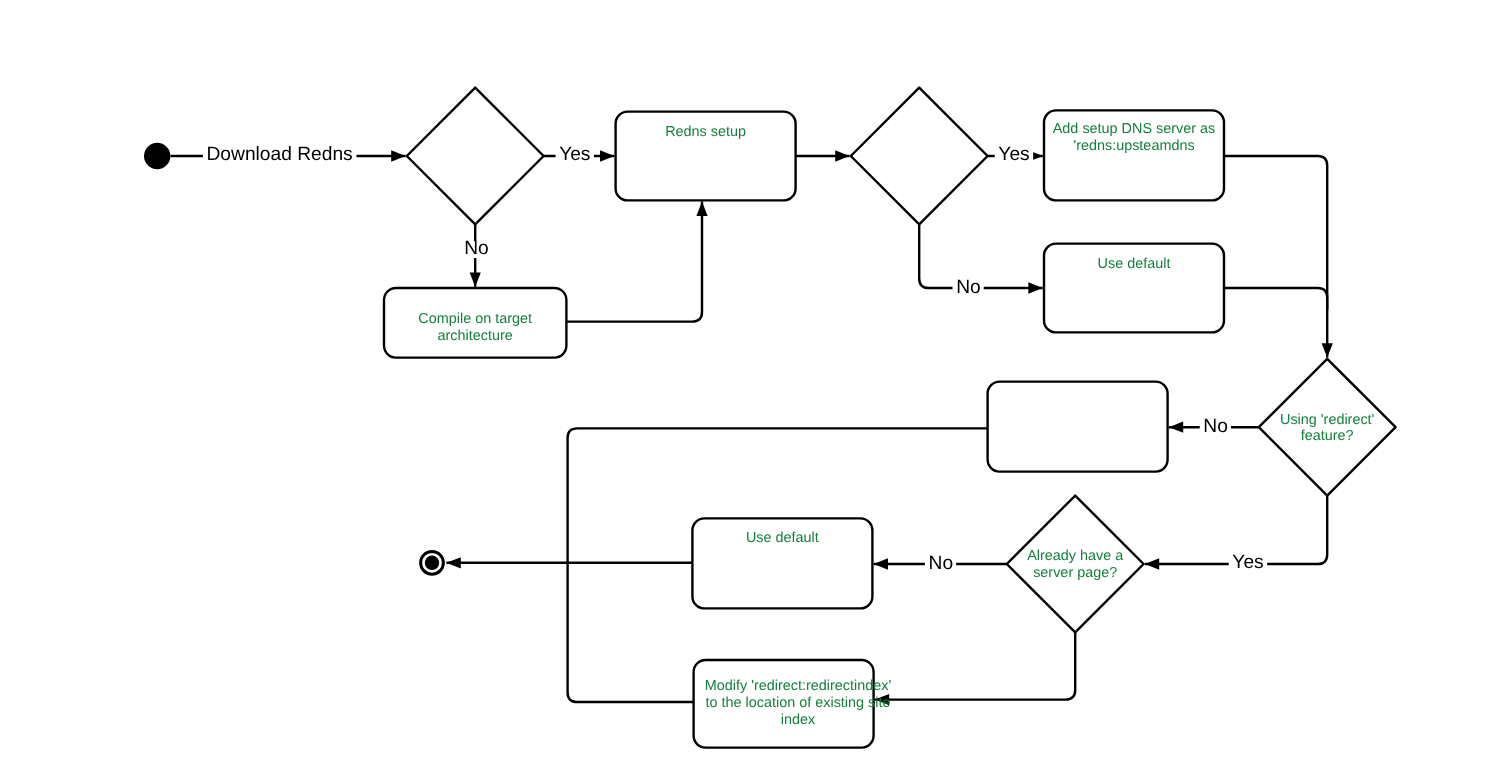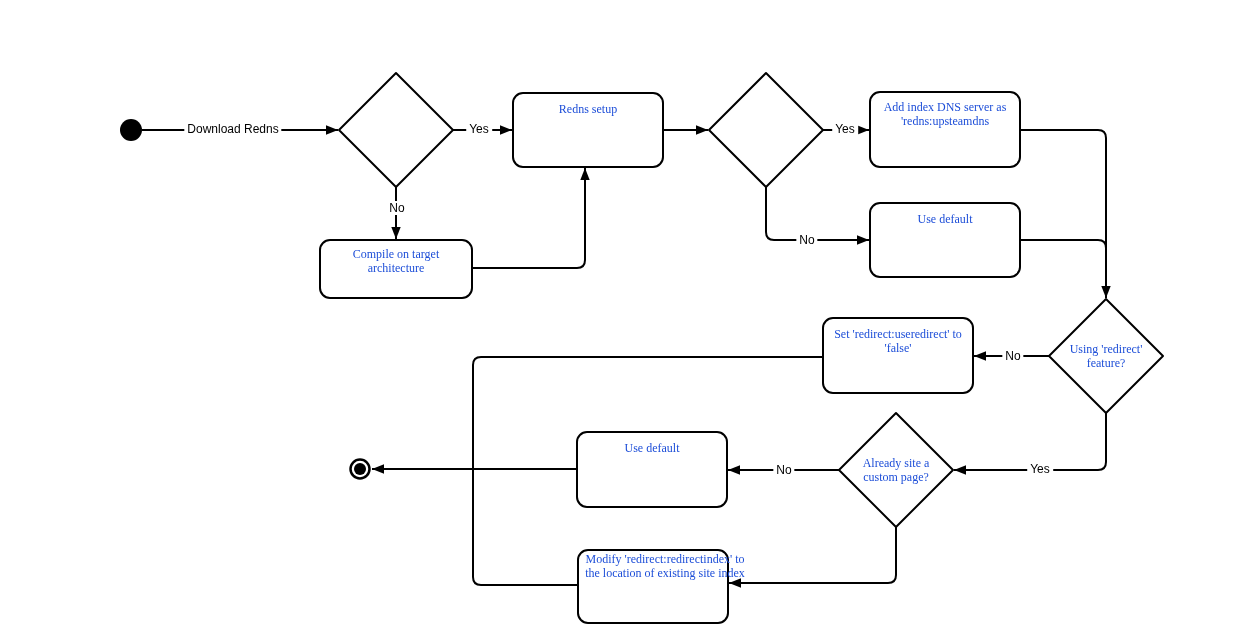--- a/index.html
+++ b/index.html
@@ -17,45 +17,44 @@
   }
   .canvas svg {
     position: absolute;
     left: 0;
     top: 0;
   }
   .node-label {
     position: absolute;
     box-sizing: border-box;
     text-align: center;
-    color: #1d4ed8;
+    color: #15803d;
     font-size: 12px;
     line-height: 14px;
     pointer-events: none;
-    font-family: Liberation Serif, serif;
   }
   .box-label {
     padding: 9px 5px 0 5px;
   }
   .diamond-label {
     display: flex;
     align-items: center;
     justify-content: center;
     transform: translate(-50%, -50%);
   }
   .small-text {
     font-size: 10px;
     line-height: 12px;
   }
   .edge-label {
     position: absolute;
     transform: translate(-50%, -50%);
     background: #ffffff;
     color: #000000;
-    font-size: 12px;
+    font-size: 16px;
     line-height: 14px;
     padding: 0 3px;
     white-space: nowrap;
     pointer-events: none;
   }
 </style>
 </head>
 <body>
 
 <div class="canvas">
@@ -101,36 +100,35 @@
     <rect x="577" y="432" width="150" height="75" rx="10" fill="#ffffff" stroke="#000000" stroke-width="2"></rect>
     <rect x="578" y="550" width="150" height="73" rx="10" fill="#ffffff" stroke="#000000" stroke-width="2"></rect>
 
     <circle cx="360" cy="469" r="9.5" fill="#ffffff" stroke="#000000" stroke-width="2.5"></circle>
     <circle cx="360" cy="469" r="6" fill="#000000"></circle>
   </svg>
 
 
   <div class="node-label box-label" style="left:513px; top:93px; width:150px;">Redns setup</div>
 
-  <div class="node-label box-label" style="left:320px; top:240px; width:152px; padding-top:7px;">Compile on target architecture</div>
+  <div class="node-label box-label" style="left:320px; top:240px; width:152px; padding-top:18px;">Compile on target architecture</div>
 
 
-  <div class="node-label box-label" style="left:870px; top:92px; width:150px; padding-top:8px;">Add index DNS server as 'redns:upsteamdns</div>
+  <div class="node-label box-label" style="left:870px; top:92px; width:150px; padding-top:8px;">Add setup DNS server as 'redns:upsteamdns</div>
 
   <div class="node-label box-label" style="left:870px; top:203px; width:150px;">Use default</div>
 
   <div class="node-label diamond-label" style="left:1106px; top:356px; width:104px; height:90px;">Using 'redirect' feature?</div>
 
-  <div class="node-label box-label" style="left:823px; top:318px; width:150px;">Set 'redirect:useredirect' to 'false'</div>
 
-  <div class="node-label diamond-label" style="left:896px; top:470px; width:104px; height:90px;">Already site a custom page?</div>
+  <div class="node-label diamond-label" style="left:896px; top:470px; width:104px; height:90px;">Already have a server page?</div>
 
   <div class="node-label box-label" style="left:577px; top:432px; width:150px;">Use default</div>
 
-  <div class="node-label box-label" style="left:578px; top:550px; width:174px; padding-top:2px;">Modify 'redirect:redirectindex' to the location of existing site index</div>
+  <div class="node-label box-label" style="left:578px; top:550px; width:174px; padding-top:14px;">Modify 'redirect:redirectindex' to the location of existing site index</div>
 
   <div class="edge-label" style="left:233px; top:129px;">Download Redns</div>
   <div class="edge-label" style="left:479px; top:129px;">Yes</div>
   <div class="edge-label" style="left:397px; top:208px;">No</div>
   <div class="edge-label" style="left:845px; top:129px;">Yes</div>
   <div class="edge-label" style="left:807px; top:240px;">No</div>
   <div class="edge-label" style="left:1013px; top:356px;">No</div>
   <div class="edge-label" style="left:1040px; top:469px;">Yes</div>
   <div class="edge-label" style="left:784px; top:470px;">No</div>
 

